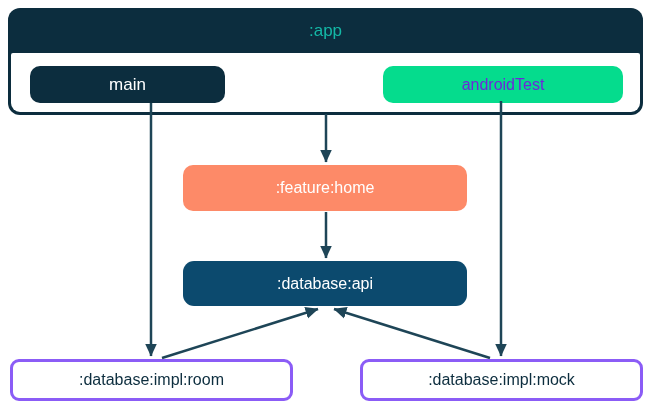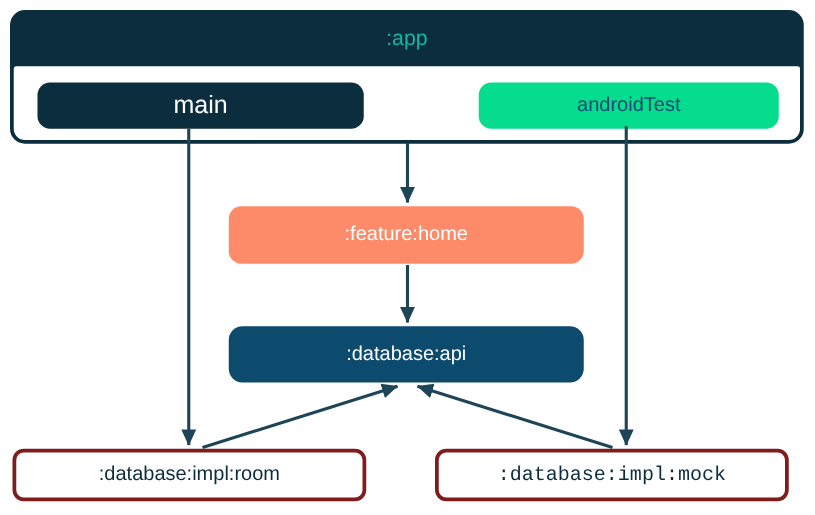--- a/index.html
+++ b/index.html
@@ -34,32 +34,32 @@
     font-size: 17px;
   }
   #app-body {
     position: absolute;
     left: 3px; right: 3px; top: 45px; bottom: 3px;
     background: #ffffff;
     border-radius: 2px 2px 9px 9px;
   }
   #node-main {
     left: 22px; top: 58px;
-    width: 261px; height: 37px;
+    width: 195px; height: 37px;
     background: #0c2d3e;
     border-radius: 10px;
-    color: #ffffff; font-size: 20px;
+    color: #ffffff; font-size: 17px;
     z-index: 2;
   }
   #node-android-test {
     left: 375px; top: 58px;
     width: 240px; height: 37px;
     background: #05dc8d;
     border-radius: 10px;
-    color: #0c4a6e; font-size: 16px;
+    color: #6d28d9; font-size: 16px;
     z-index: 2;
   }
   #node-feature-home {
     left: 183px; top: 165px;
     width: 284px; height: 46px;
     background: #fd8a68;
     border-radius: 10px;
     color: #ffffff; font-size: 16px;
     z-index: 2;
   }
@@ -68,27 +68,27 @@
     width: 284px; height: 45px;
     background: #0c4a6e;
     border-radius: 11px;
     color: #ffffff; font-size: 16px;
     z-index: 2;
   }
   #node-database-impl-room, #node-database-impl-mock {
     top: 359px;
     width: 283px; height: 42px;
     background: #ffffff;
-    border: 3px solid #7f1d1d;
+    border: 3px solid #8b5cf6;
     border-radius: 9px;
     color: #0c2d3e; font-size: 16px;
     z-index: 2;
   }
   #node-database-impl-room { left: 10px; }
-  #node-database-impl-mock { left: 348px; font-family: Liberation Mono, monospace; }
+  #node-database-impl-mock { left: 360px; }
   #edges-svg {
     position: absolute;
     left: 0; top: 0;
     width: 652px; height: 412px;
     z-index: 5;
     pointer-events: none;
   }
   #edges-svg line { stroke: #1e4557; stroke-width: 2.5; }
 </style>
 </head>

